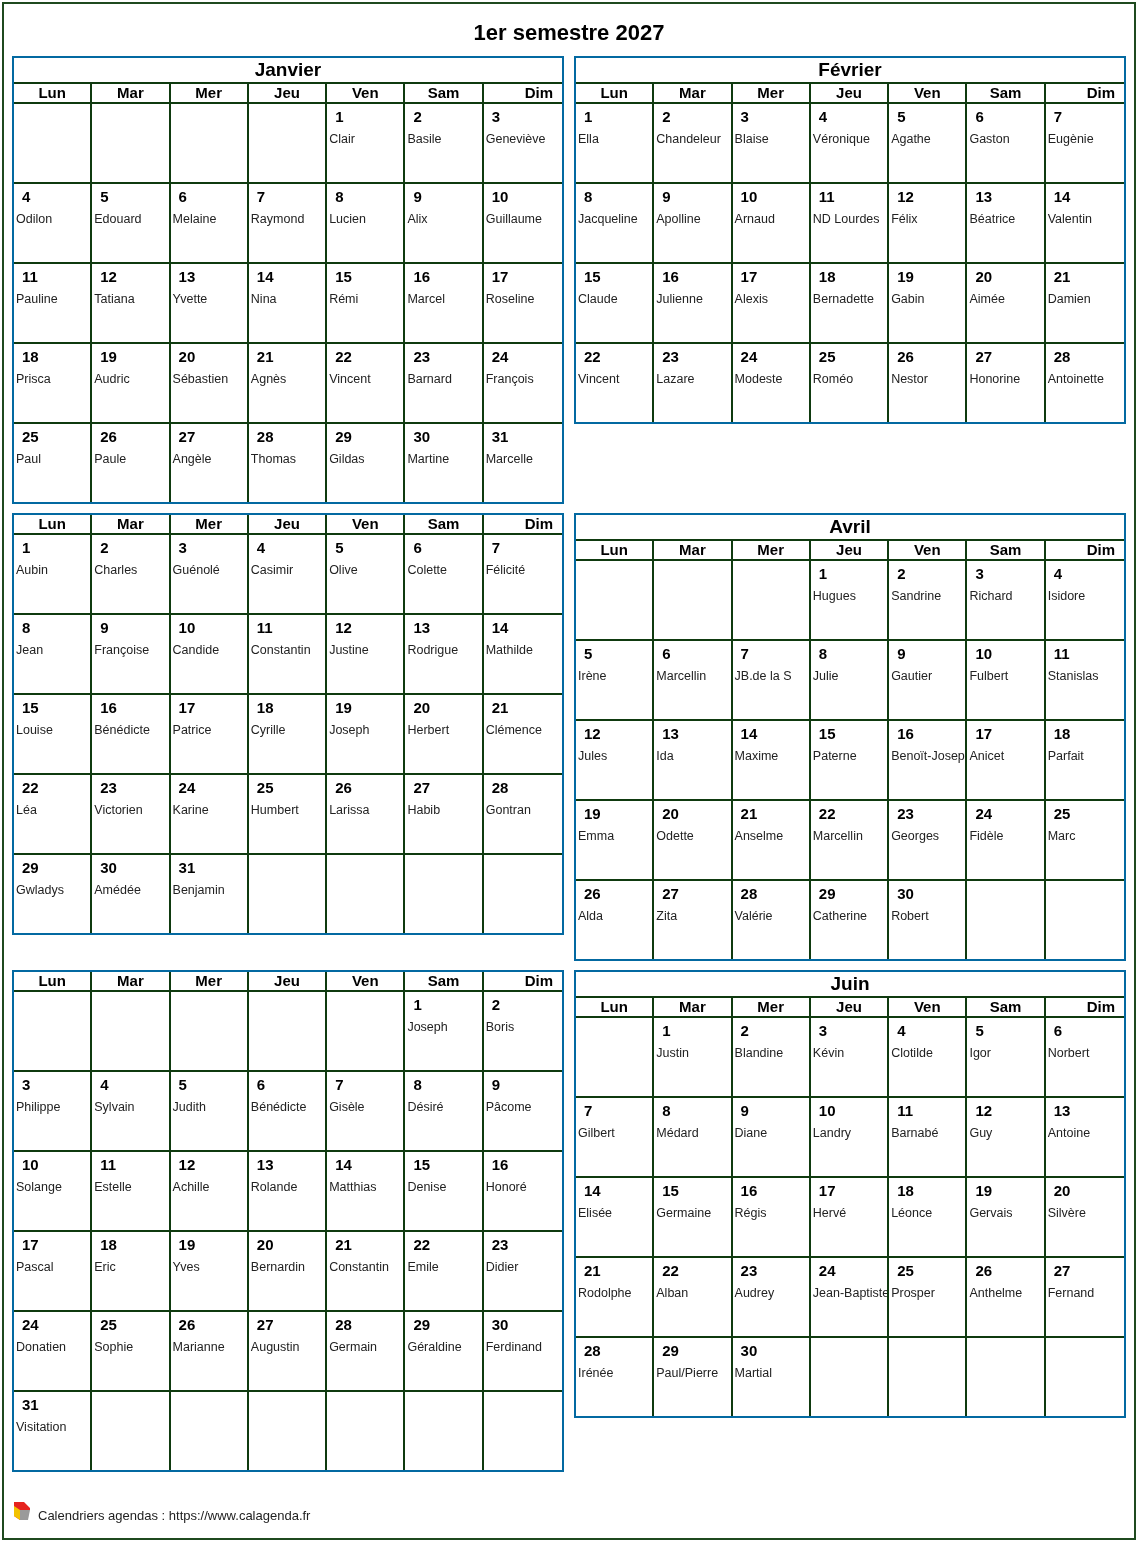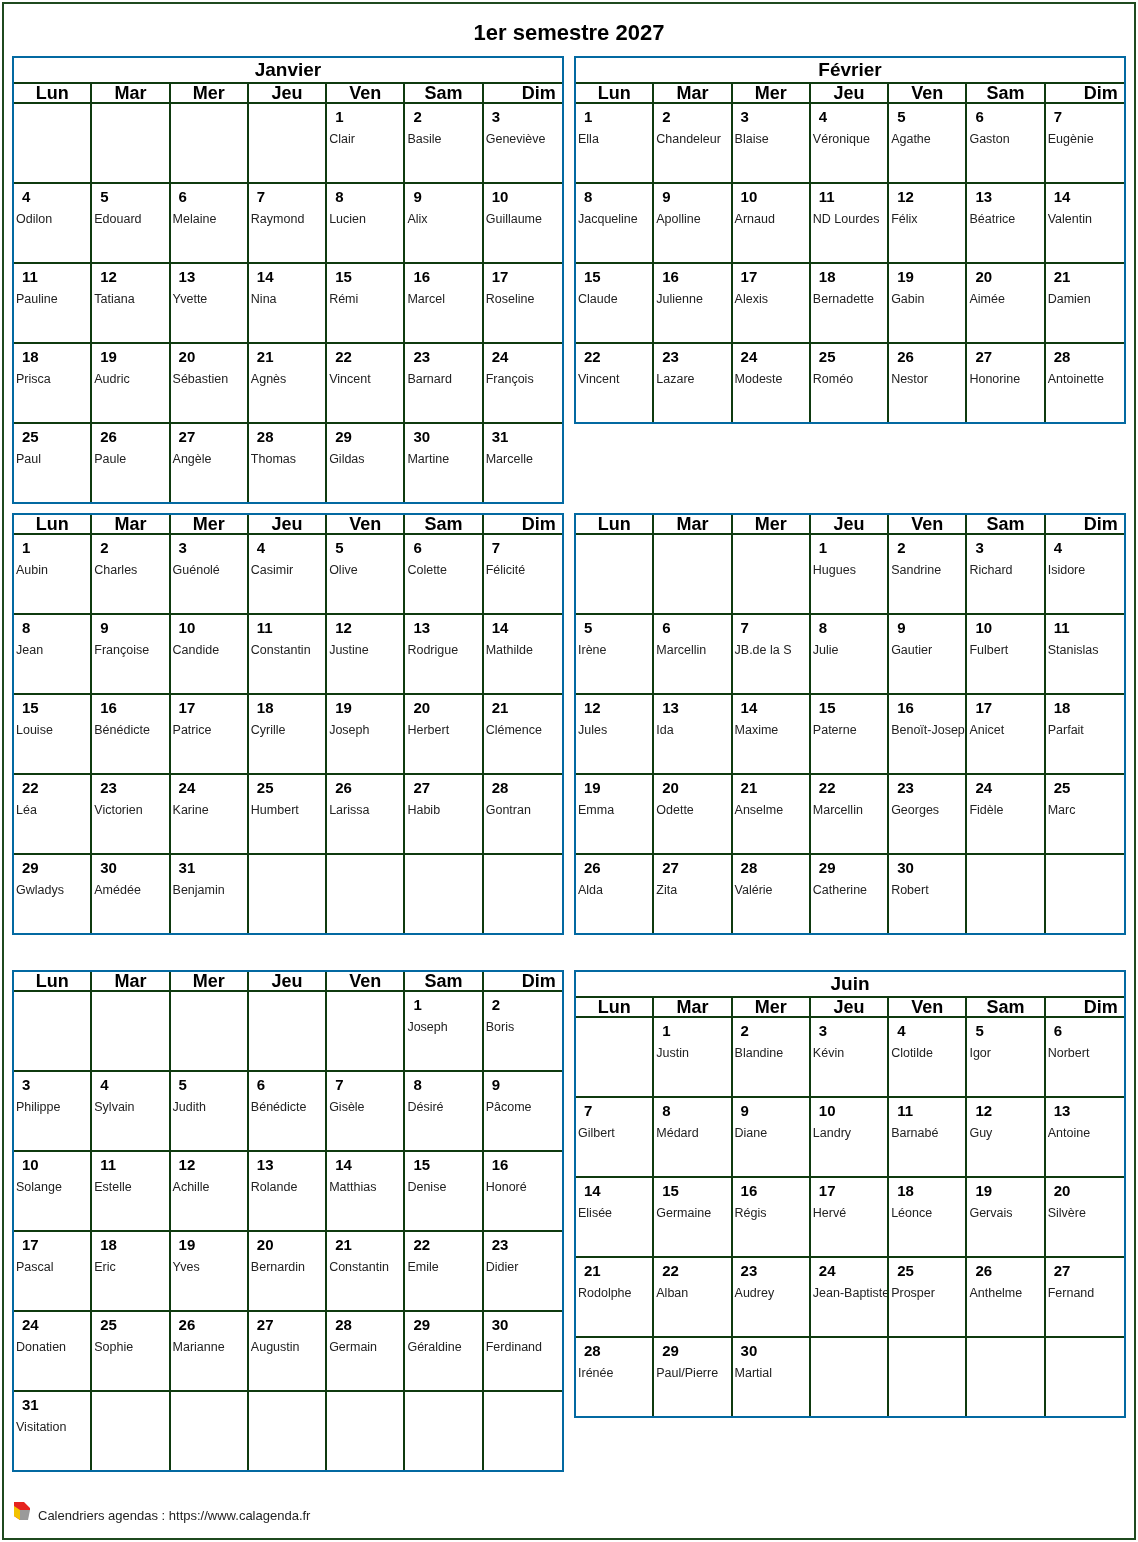--- a/index.html
+++ b/index.html
@@ -2,21 +2,21 @@
 <html><head>
 <meta charset="utf-8">
 <style>
   html, body { margin:0; padding:0; background:#fff; }
   body { width:1138px; height:1542px; position:relative; font-family:"Liberation Sans", sans-serif; color:#000; overflow:hidden; }
   .frame { position:absolute; left:2px; top:2px; width:1130px; height:1534px; border:2px solid #1f4a1f; }
   .title { position:absolute; left:0; top:20px; width:1138px; text-align:center; font-weight:bold; font-size:22px; }
   .month { position:absolute; width:552px; border:2px solid #0369a1; box-sizing:border-box; background:#fff; }
   .month-name { height:24px; line-height:24px; text-align:center; font-weight:bold; font-size:19px; border-bottom:2px solid #0f3a0f; }
   .grid { display:grid; grid-template-columns:repeat(7, 1fr); }
-  .dow { height:18px; line-height:18px; text-align:center; font-weight:bold; font-size:18px; border-right:2px solid #0f3a0f; border-bottom:2px solid #0f3a0f; }
+  .dow { height:18px; line-height:18px; text-align:center; font-weight:bold; font-size:15px; border-right:2px solid #0f3a0f; border-bottom:2px solid #0f3a0f; }
   .dow:nth-child(7n) { border-right:none;padding-left:32px; }
   .cell { height:78px; border-right:2px solid #0f3a0f; border-bottom:2px solid #0f3a0f; position:relative; overflow:hidden; white-space:nowrap; }
   .cell.c7 { border-right:none; }
   .cell.last { border-bottom:none; }
   .num { position:absolute; left:8px; top:4px; font-weight:bold; font-size:15px; }
   .saint { position:absolute; left:2px; top:28px; font-size:12.5px; color:#222; }
   .footer { position:absolute; left:14px; top:1508px; height:24px; display:flex; font-size:13px; color:#222; }
   .logo { width:16px; height:18px; margin-right:8px; position:relative; top:-6px; }
 </style>
 </head>
@@ -423,20 +423,21 @@
           <span class="num">31</span>
           <span class="saint">Benjamin</span>
         </div>
         <div class="cell last"></div>
         <div class="cell last"></div>
         <div class="cell last"></div>
         <div class="cell c7 last"></div>
       </div>
     </div>
     <div class="month" style="left: 574px; top: 513px;">
+      <div class="month-name">Avril</div>
       <div class="grid">
         <div class="dow">Lun</div>
         <div class="dow">Mar</div>
         <div class="dow">Mer</div>
         <div class="dow">Jeu</div>
         <div class="dow">Ven</div>
         <div class="dow">Sam</div>
         <div class="dow">Dim</div>
         <div class="cell"></div>
         <div class="cell"></div>

